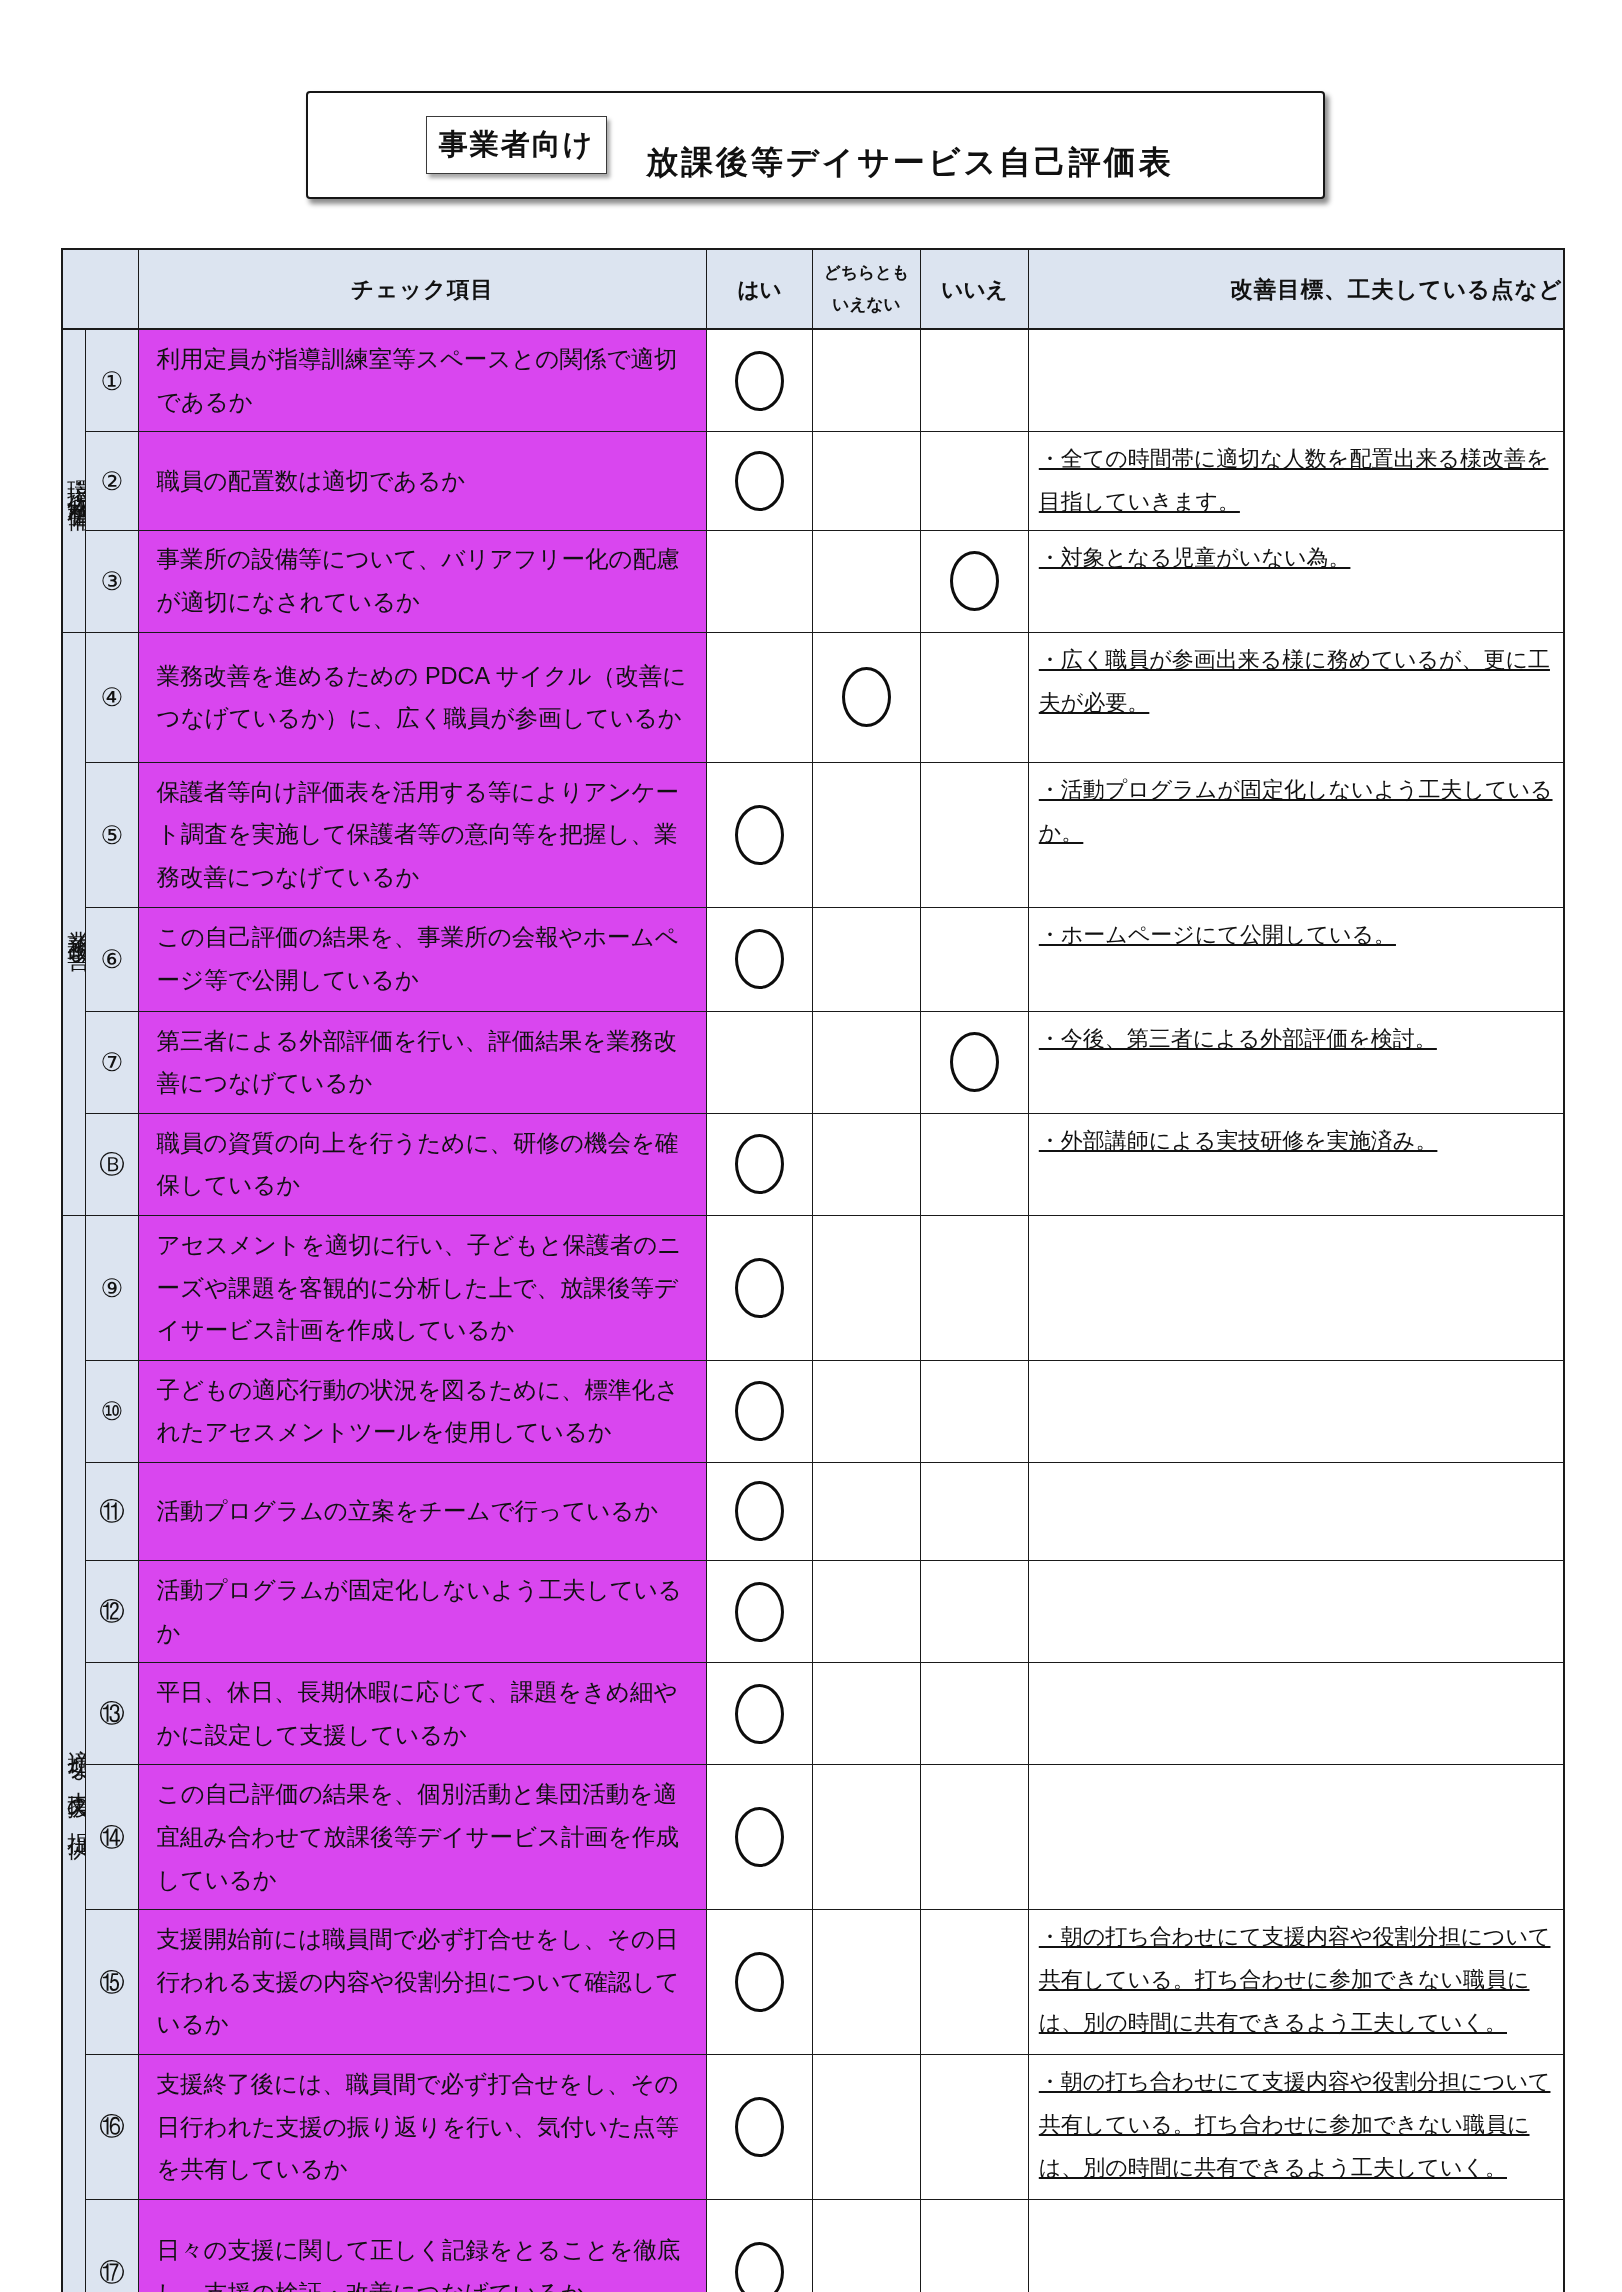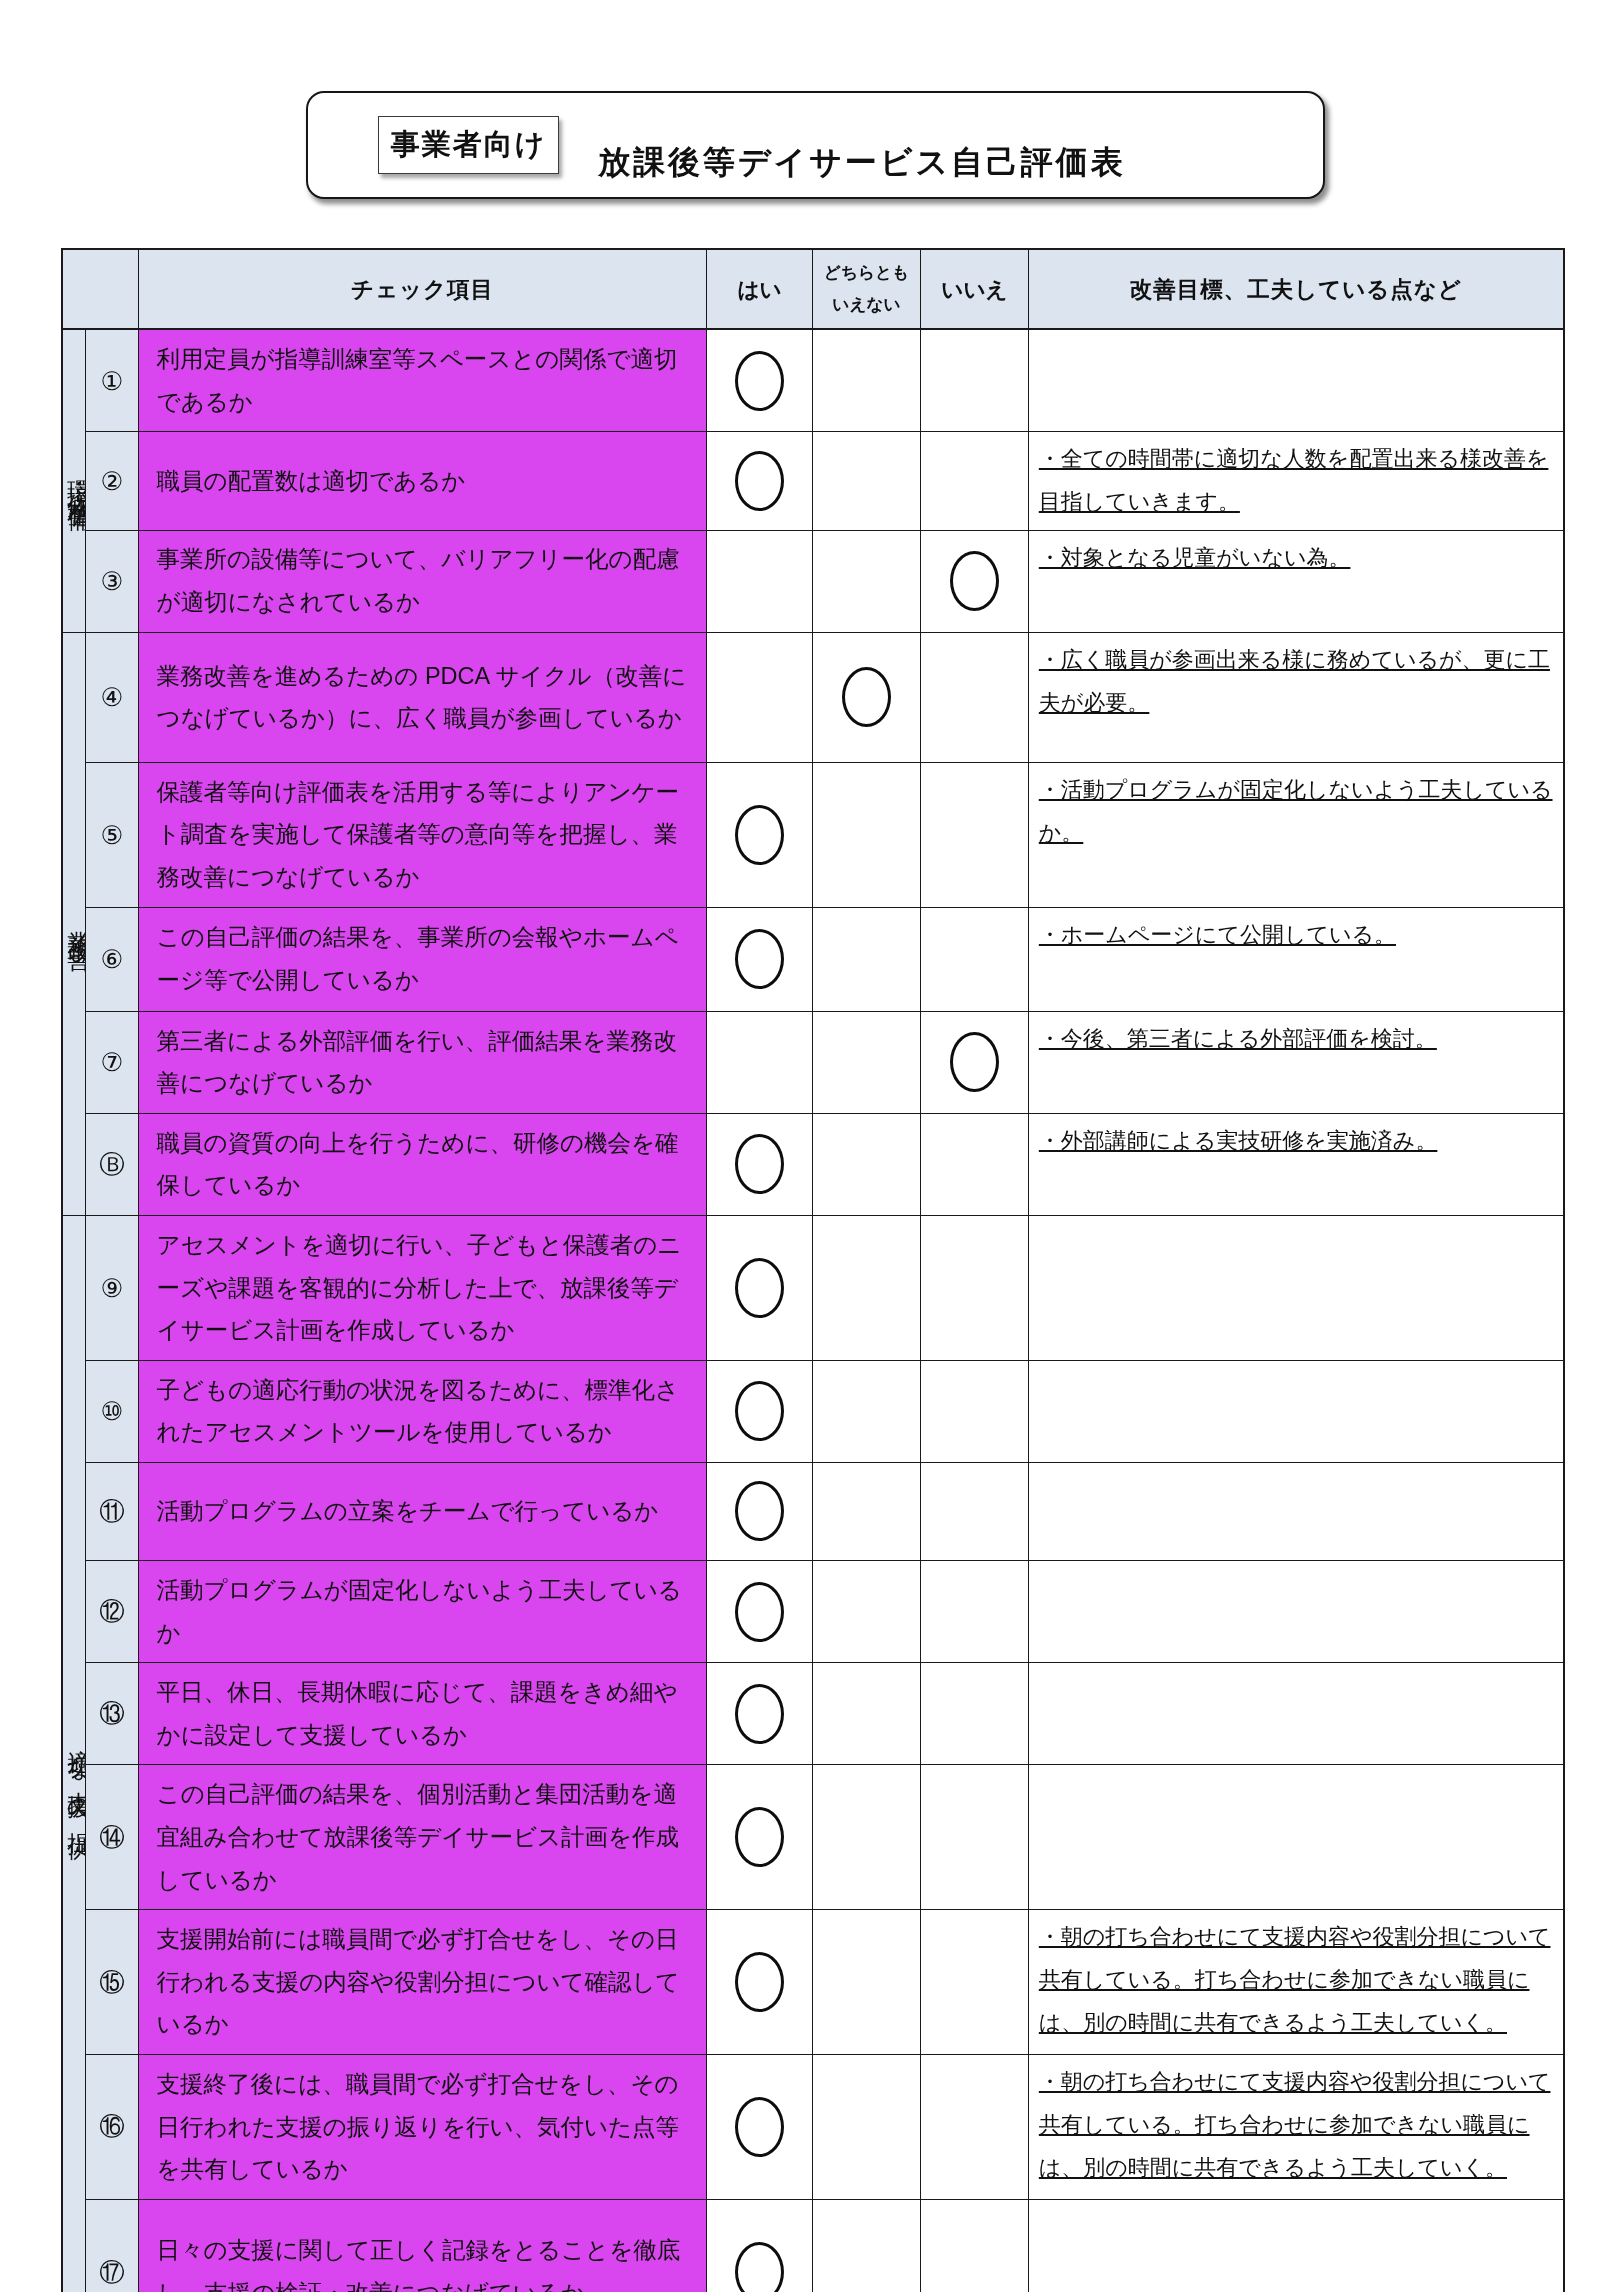--- a/index.html
+++ b/index.html
@@ -3,42 +3,42 @@
 <meta charset="utf-8">
 <style>
   :root { --cell-fill:#dce4f0; --line:#1a1a1a; }
   * { box-sizing: border-box; margin:0; padding:0; }
   body { background:#e8e8e8; font-family:"Liberation Sans","DejaVu Sans",sans-serif; color:#111; }
   .sheet { position:relative; width:1622px; height:2293px; background:#ffffff; margin:0 auto; overflow:hidden; }
 
   
   .title-box {
     position:absolute; left:306px; top:91px; width:1019px; height:108px;
-    background:#fff; border:2.5px solid #161616; border-radius:18px;
+    background:#fff; border:2.5px solid #161616; border-radius:4px;
     box-shadow:3.9px 4.9px 4.9px rgba(0,0,0,0.45);
-    display:flex; align-items:center; padding-left:70px; gap:39px;
+    display:flex; align-items:center; padding-left:118px; gap:39px;
   }
   .title-badge {
     border:1.5px solid #3a3a3a; background:#fff; box-shadow:2.9px 3.9px 3.9px rgba(0,0,0,0.35);
     font-size:29px; font-weight:bold; padding:7.8px 11.8px; letter-spacing:2px; white-space:nowrap;
   }
   .title-text { font-size:32px; font-weight:bold; letter-spacing:2.9px; white-space:nowrap;margin-top:36px; }
 
   
   table.eval {
     position:absolute; left:61px; top:248px; width:1502px;
     border-collapse:collapse; table-layout:fixed;
     border:2.5px solid var(--line);
   }
   table.eval td, table.eval th { border:1.6px solid var(--line); overflow:hidden; }
   tr.head th { background:var(--cell-fill); font-weight:bold; vertical-align:middle; border-bottom-width:2.5px; }
   th.h-item { font-size:22.5px; letter-spacing:1px; }
   th.h-yes, th.h-no { font-size:21.6px; }
   th.h-neither { font-size:16.7px; font-weight:bold; line-height:1.9; }
-  th.h-impr { font-size:22.5px; letter-spacing:1px; }
+  th.h-impr { font-size:22.5px; letter-spacing:1px;text-align:right; }
 
   td.cat {
     background:var(--cell-fill); text-align:center; vertical-align:middle;
     font-size:23.5px; font-weight:normal; padding:5.9px 0;
   }
   td.cat .vtxt { writing-mode:vertical-rl; text-orientation:upright; letter-spacing:4.9px; display:inline-block; }
   td.num { background:var(--cell-fill); text-align:center; vertical-align:middle; font-size:25.5px; }
   td.item { background:#d946ef; vertical-align:middle; font-size:23.5px; line-height:1.82; padding:7.8px 15.7px 7.8px 17.6px;margin-top:32px; }
   td.mark { background:#fff; text-align:center; vertical-align:middle; }
   td.impr { background:#fff; vertical-align:top; font-size:22px; line-height:1.95; padding:5.9px 9.8px 5.9px 9.8px;text-decoration:underline; }

